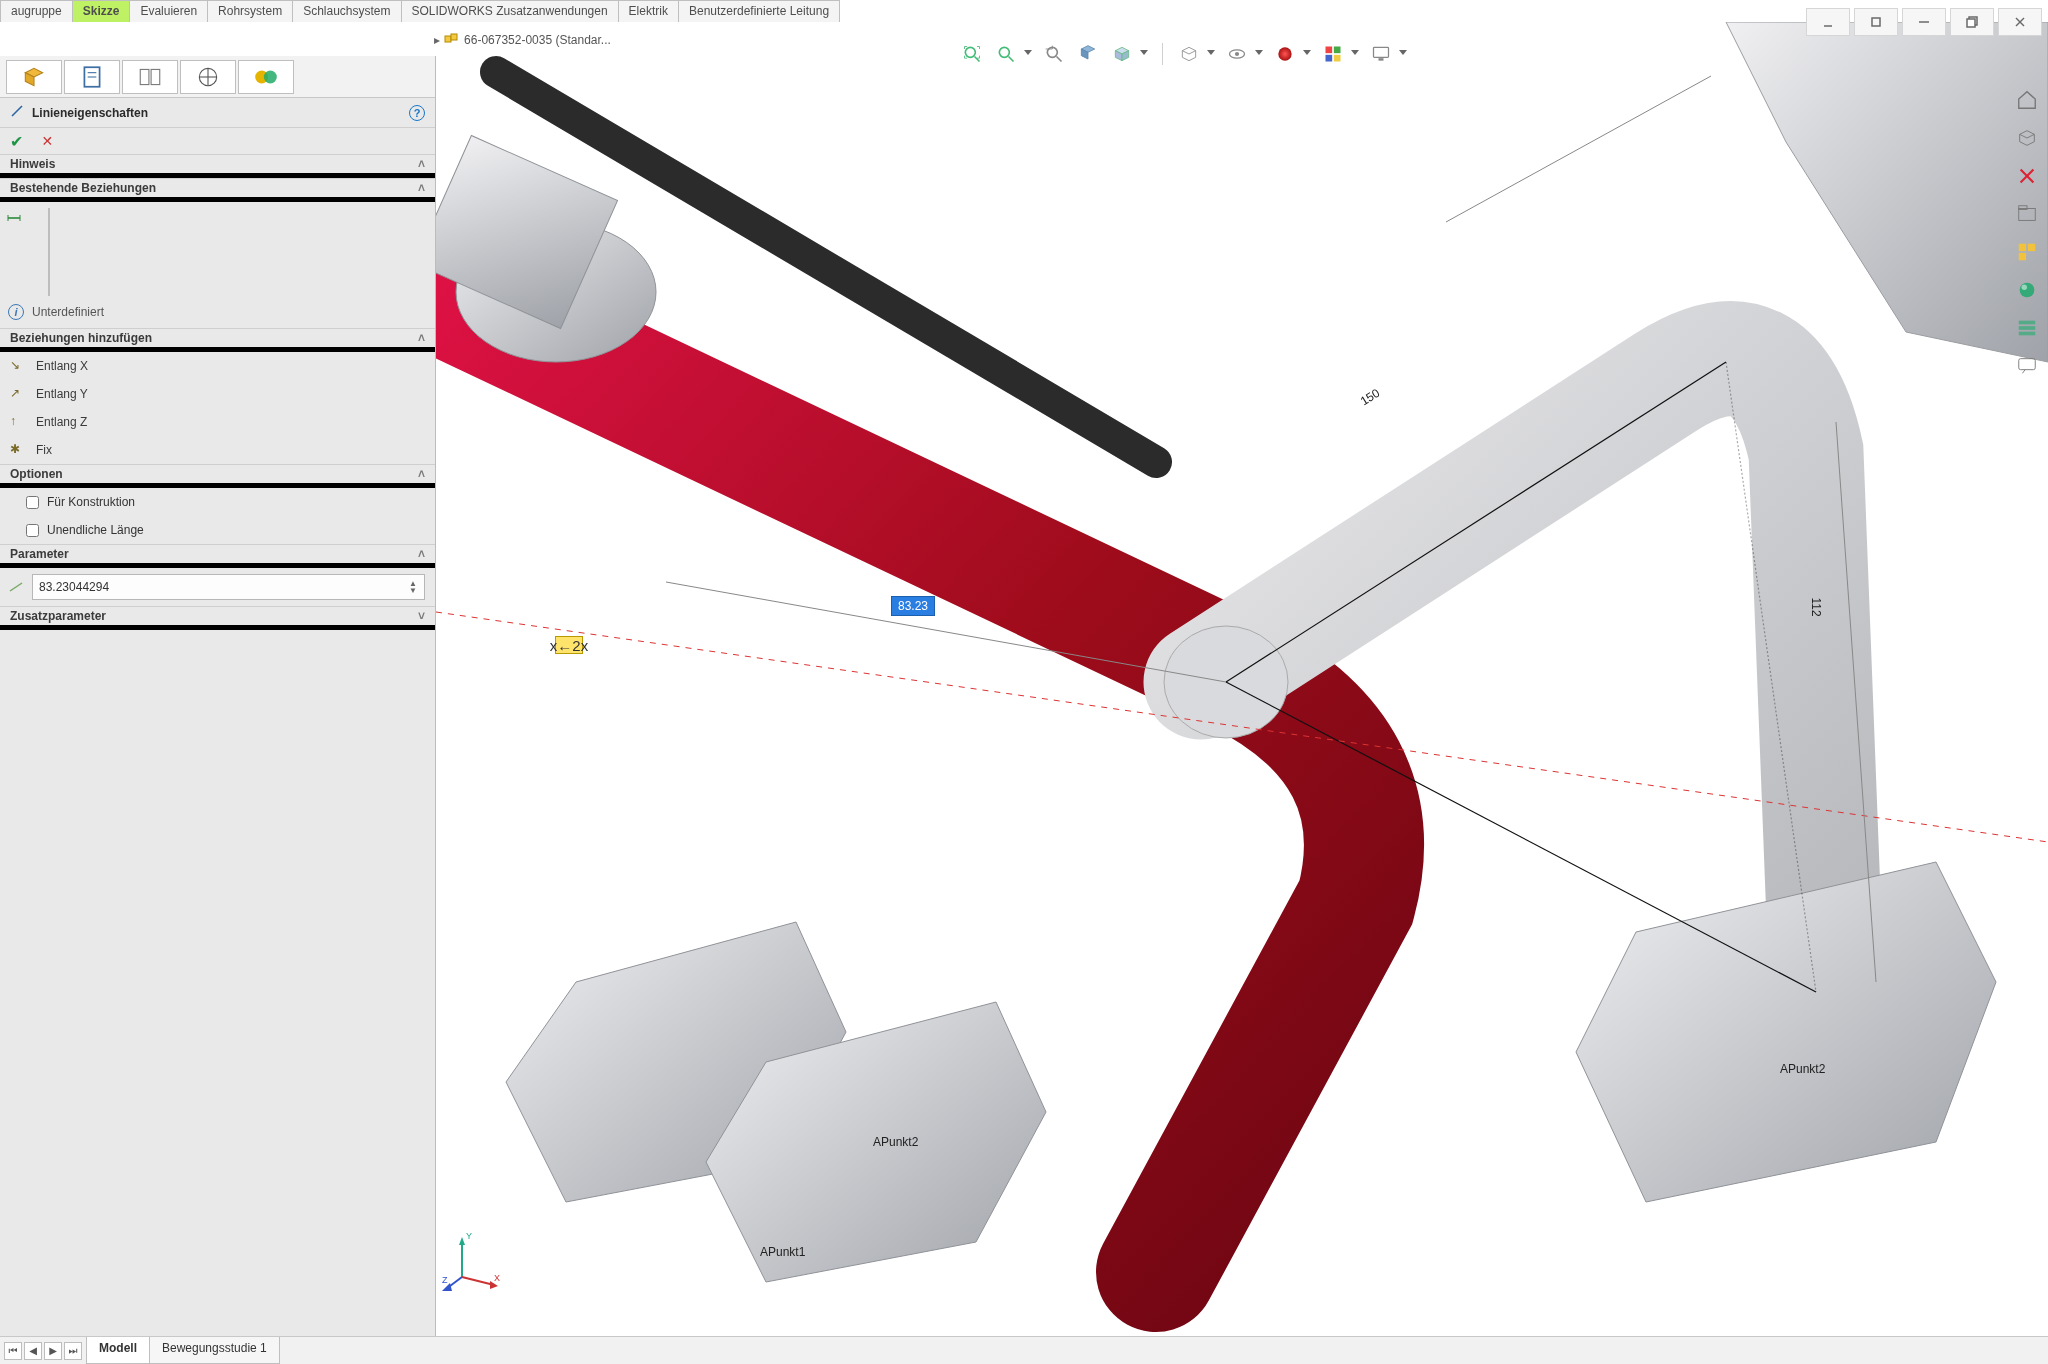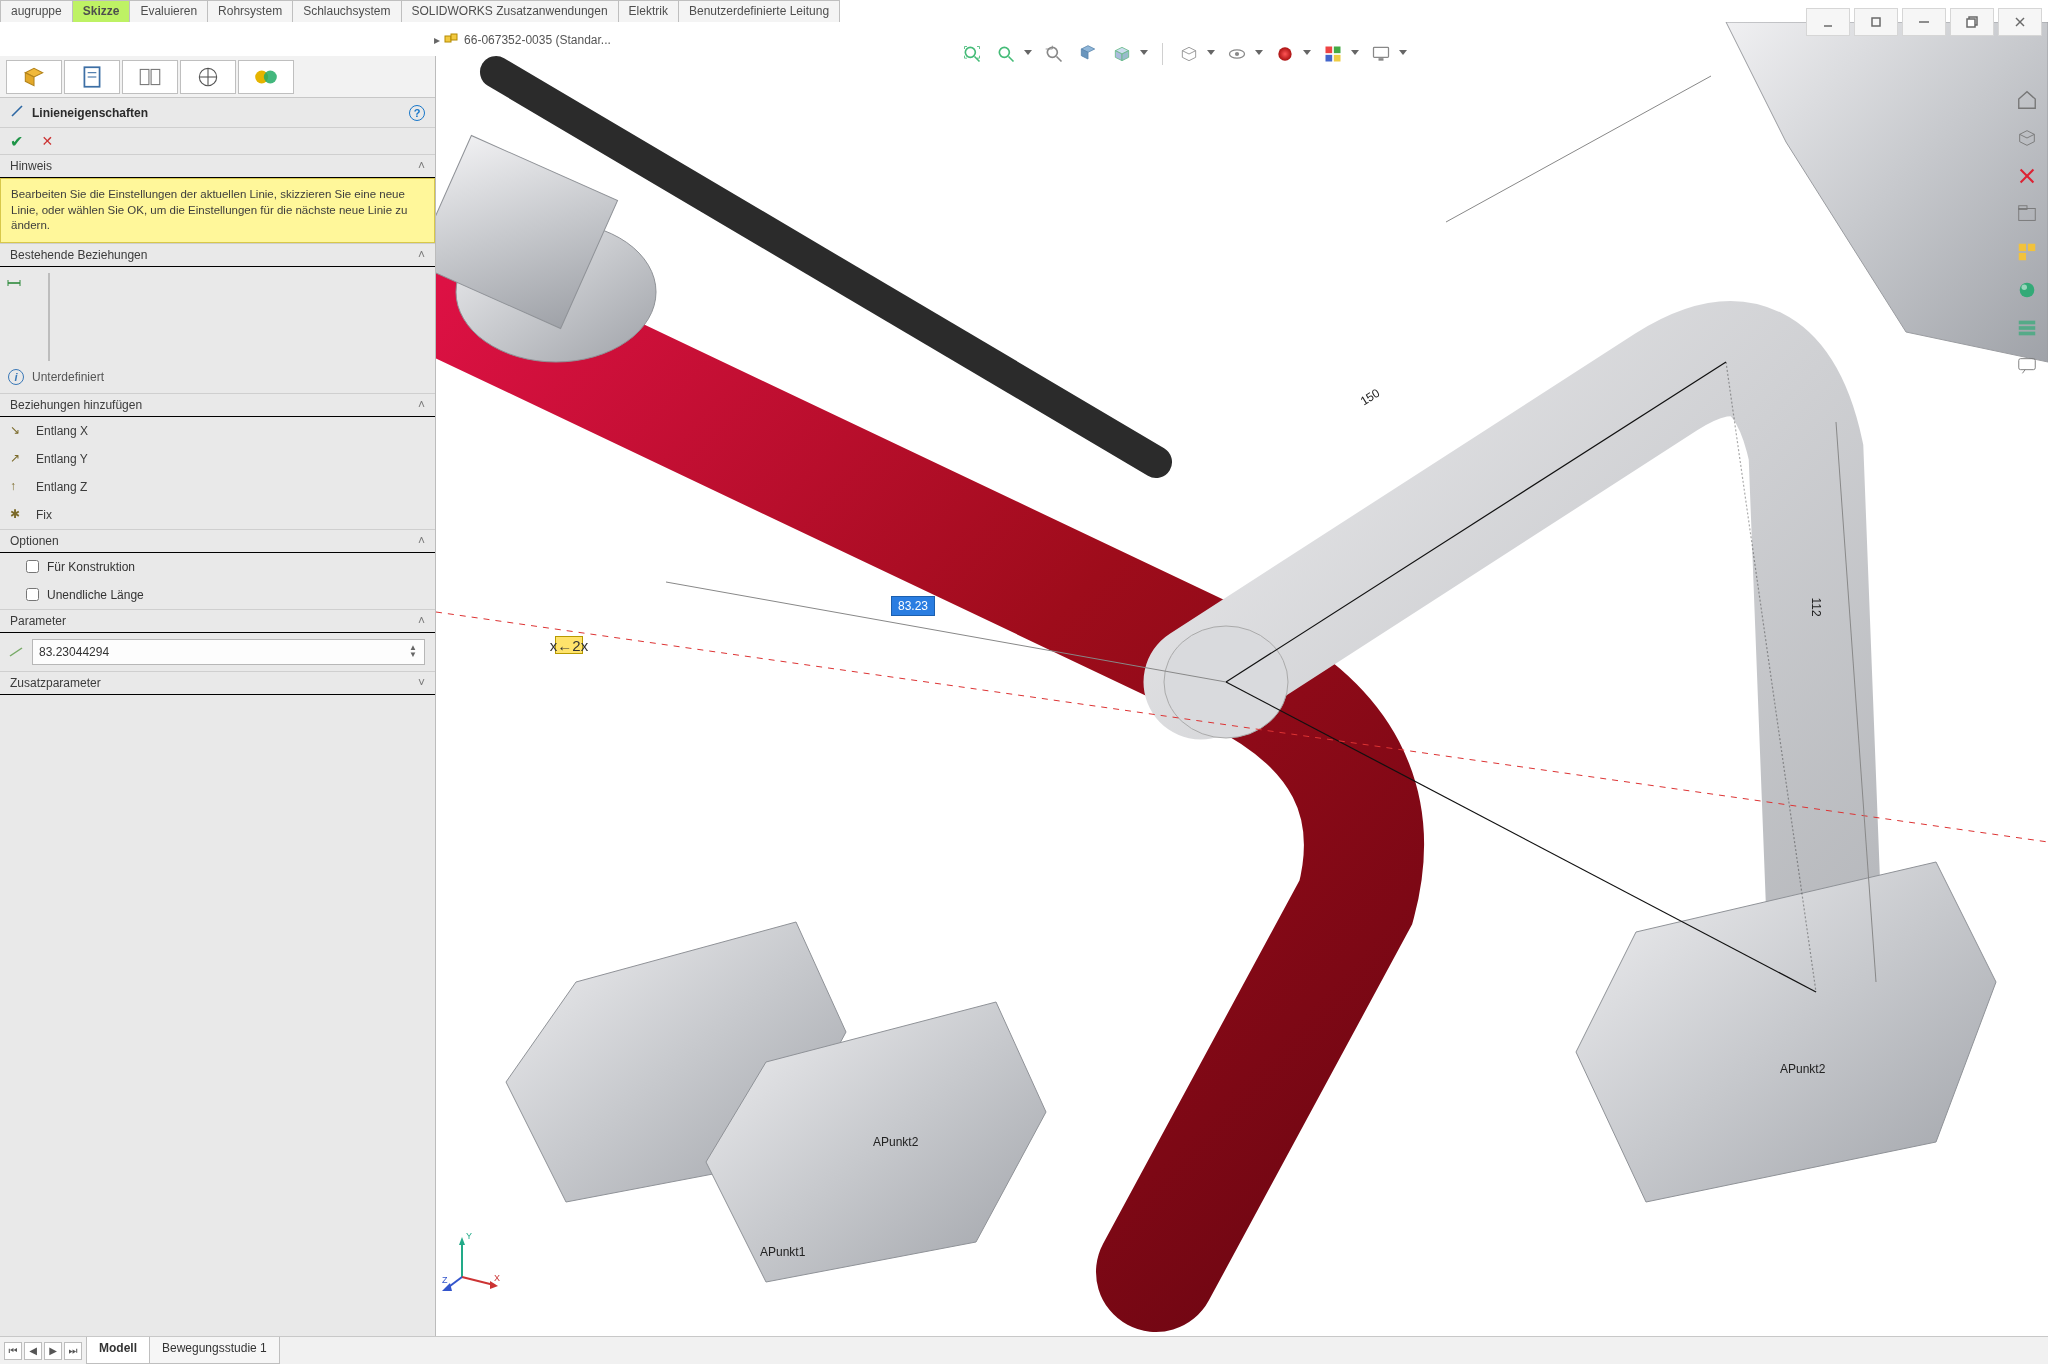--- a/index.html
+++ b/index.html
@@ -30,21 +30,21 @@
   .rightbar .rbtn.red svg path{stroke:#d23}
   
   .panel{position:absolute;top:56px;left:0;width:436px;bottom:28px;background:#e9e9e9;border-right:1px solid #bcbcbc;z-index:15;display:flex;flex-direction:column}
   .panel-tabs{height:42px;background:#f2f2f2;border-bottom:1px solid #c7c7c7;display:flex;align-items:center;gap:2px;padding:0 6px}
   .ptab{width:56px;height:34px;border:1px solid #bfbfbf;background:#fff;display:flex;align-items:center;justify-content:center}
   .panel-title{height:30px;background:#e9e9e9;border-bottom:1px solid #cfcfcf;display:flex;align-items:center;padding:0 10px;gap:8px;font-weight:600;color:#2b2b2b}
   .panel-title .help{margin-left:auto;color:#1877c9;border:1px solid #1877c9;border-radius:50%;width:16px;height:16px;display:flex;align-items:center;justify-content:center;font-size:11px}
   .ok-cancel{height:26px;display:flex;align-items:center;padding:0 10px;gap:18px}
   .ok-cancel .ok{color:#1e9447;font-size:16px}
   .ok-cancel .cancel{color:#c33;font-size:14px}
-  .section-head{height:24px;background:#e9e9e9;border-top:1px solid #cfcfcf;border-bottom:1px solid #000000;display:flex;align-items:center;padding:0 10px;font-weight:400;color:#3b3b3b}
+  .section-head{height:24px;background:#e9e9e9;border-top:1px solid #cfcfcf;border-bottom:5px solid #000000;display:flex;align-items:center;padding:0 10px;font-weight:700;color:#3b3b3b}
   .section-head .chev{margin-left:auto;color:#7a7a7a;font-size:12px}
   .hint{background:#fff79a;border:1px solid #d8c84a;margin:0;padding:8px 10px;font-size:11.5px;line-height:1.35;color:#3d3d3d}
   .rel-box{background:#fff;border:1px solid #bdbdbd;margin:6px 8px 8px 26px;height:88px}
   .info-row{display:flex;align-items:center;gap:8px;padding:0 10px 8px 8px;color:#555}
   .info-row .i{width:16px;height:16px;border:1.5px solid #3a78b7;border-radius:50%;color:#3a78b7;display:flex;align-items:center;justify-content:center;font-style:italic;font-weight:700;font-size:11px}
   .rel-item{height:28px;display:flex;align-items:center;gap:10px;padding:0 10px;color:#3b3b3b}
   .rel-item .ic{width:16px;height:16px;color:#7b6a2a}
   .chk-item{height:28px;display:flex;align-items:center;gap:8px;padding:0 12px 0 26px}
   .chk-item input{margin:0}
   .param-row{display:flex;align-items:center;gap:8px;padding:6px 10px 6px 8px}
@@ -299,21 +299,20 @@
   </div>
   <div class="ok-cancel">
     <span class="ok">✔</span>
     <span class="cancel">✕</span>
   </div>
 
   <div class="section-head">
     <span>Hinweis</span>
     <span class="chev">˄</span>
   </div>
-  <div class="hint">Bearbeiten Sie die Einstellungen der aktuellen Linie, skizzieren Sie eine neue Linie, oder wählen Sie OK, um die Einstellungen für die nächste neue Linie zu ändern.</div>
 
   <div class="section-head">
     <span>Bestehende Beziehungen</span>
     <span class="chev">˄</span>
   </div>
   <div style="display:flex;align-items:flex-start">
     <span style="padding:8px 0 0 6px"><svg width="16" height="16" viewBox="0 0 16 16">
           <line x1="2" y1="8" x2="14" y2="8" stroke="#2c8a3a" stroke-width="1.6"></line>
           <line x1="2" y1="5" x2="2" y2="11" stroke="#2c8a3a"></line>
           <line x1="14" y1="5" x2="14" y2="11" stroke="#2c8a3a"></line>

